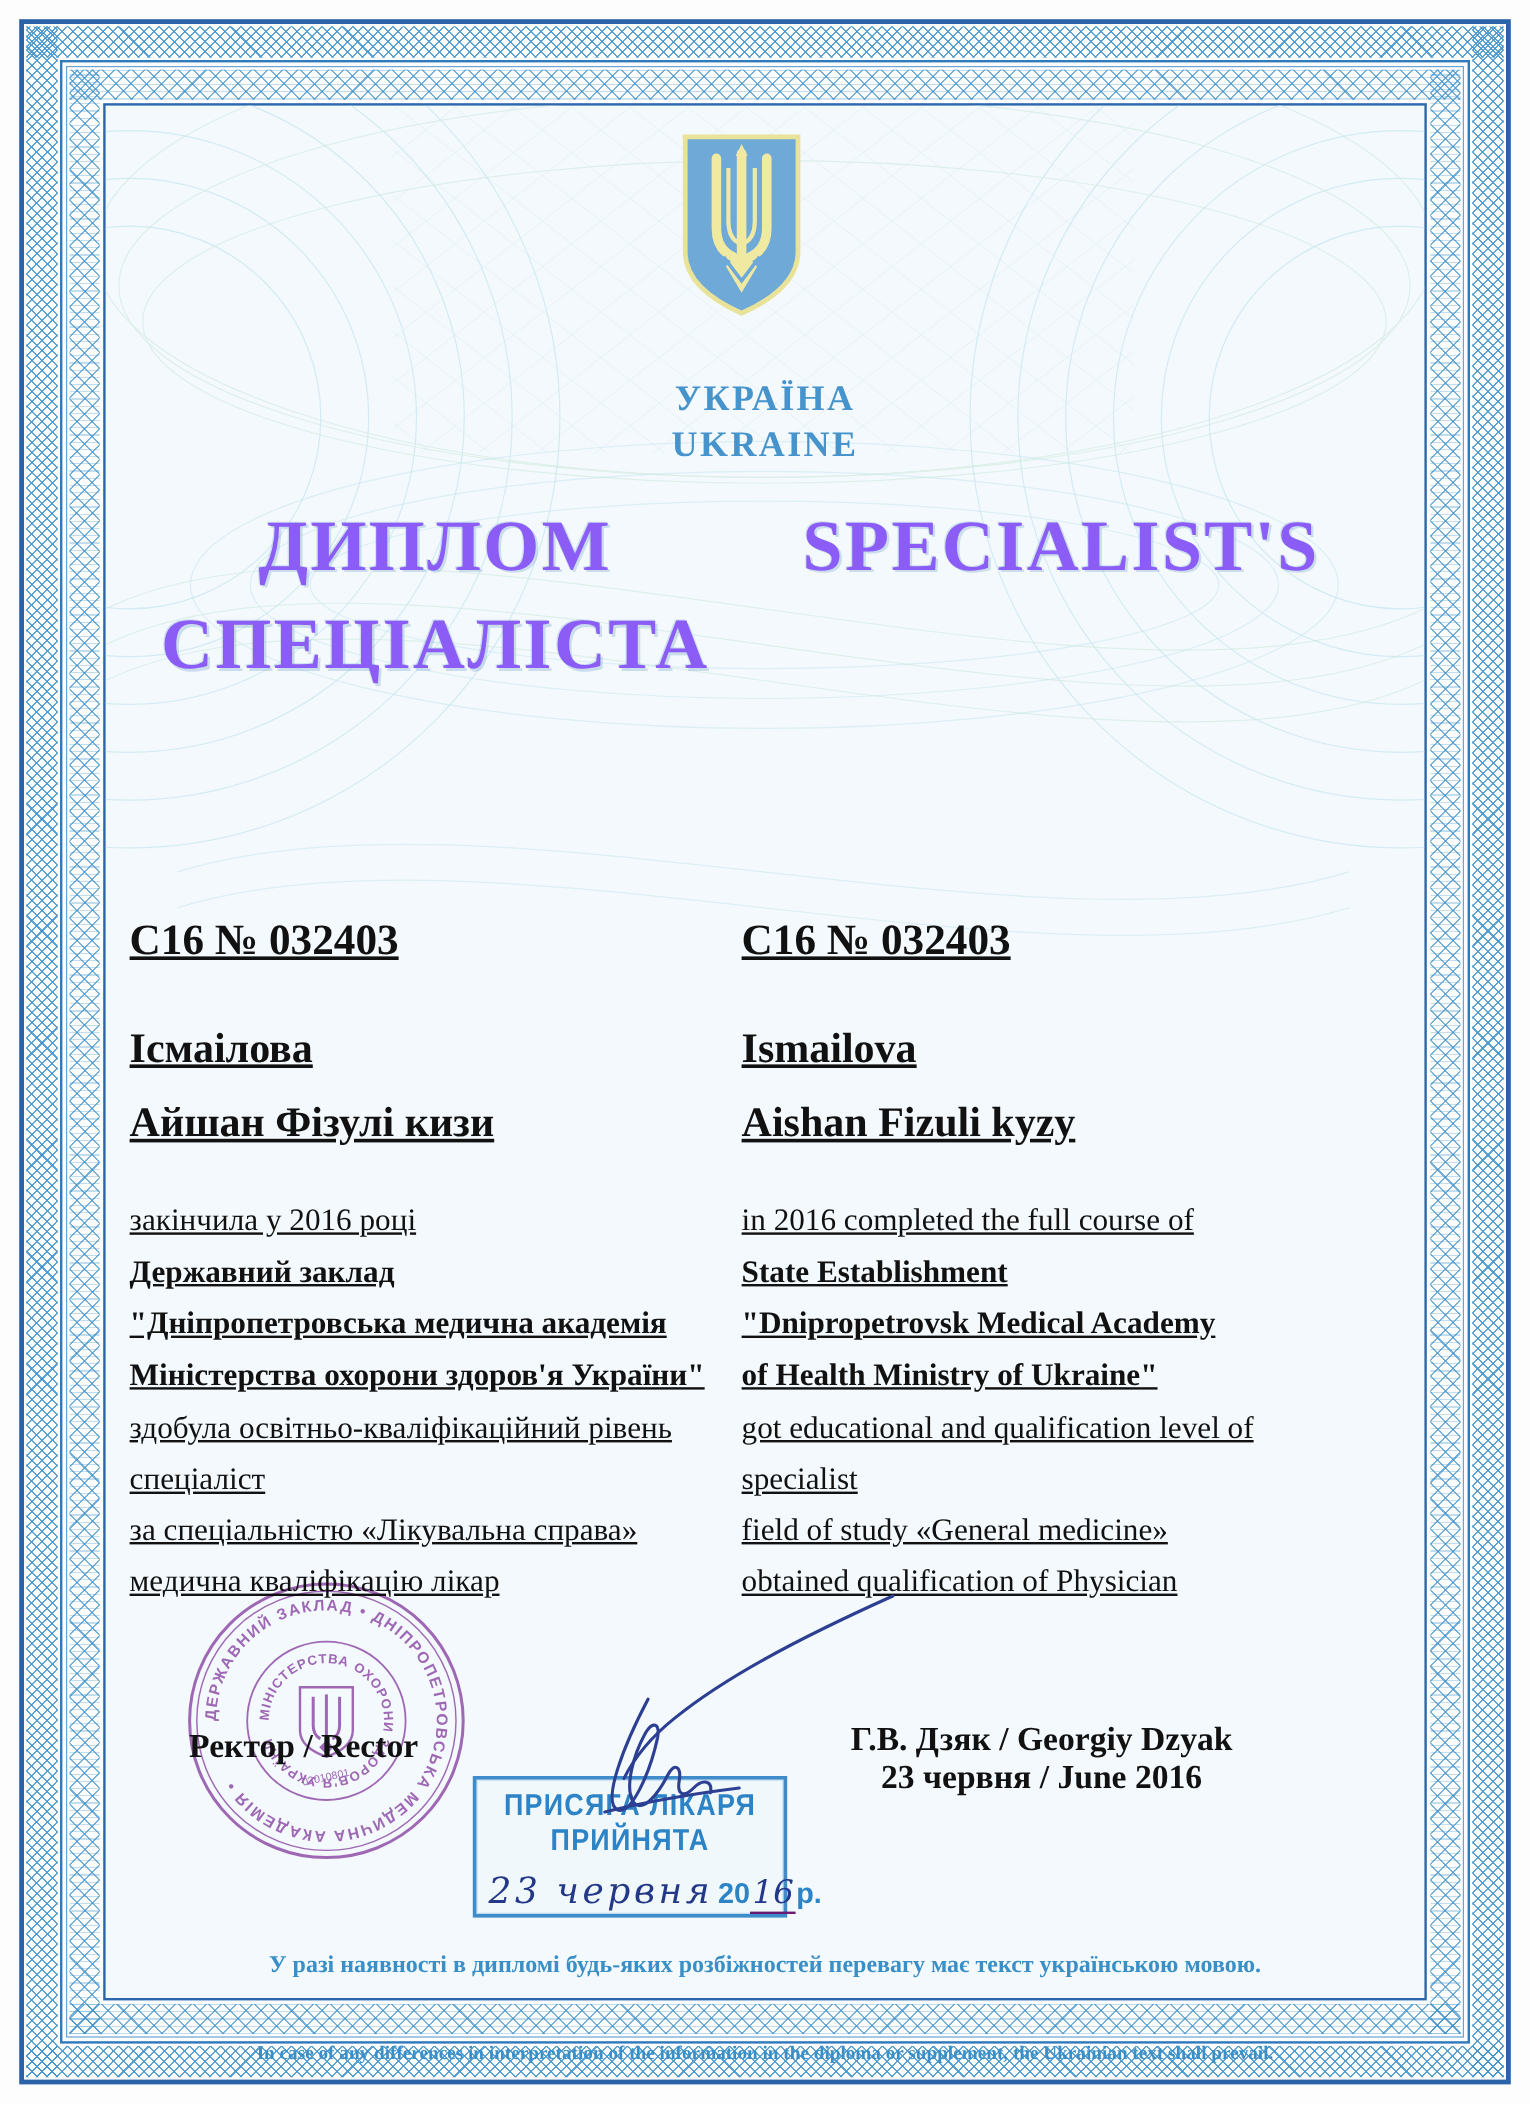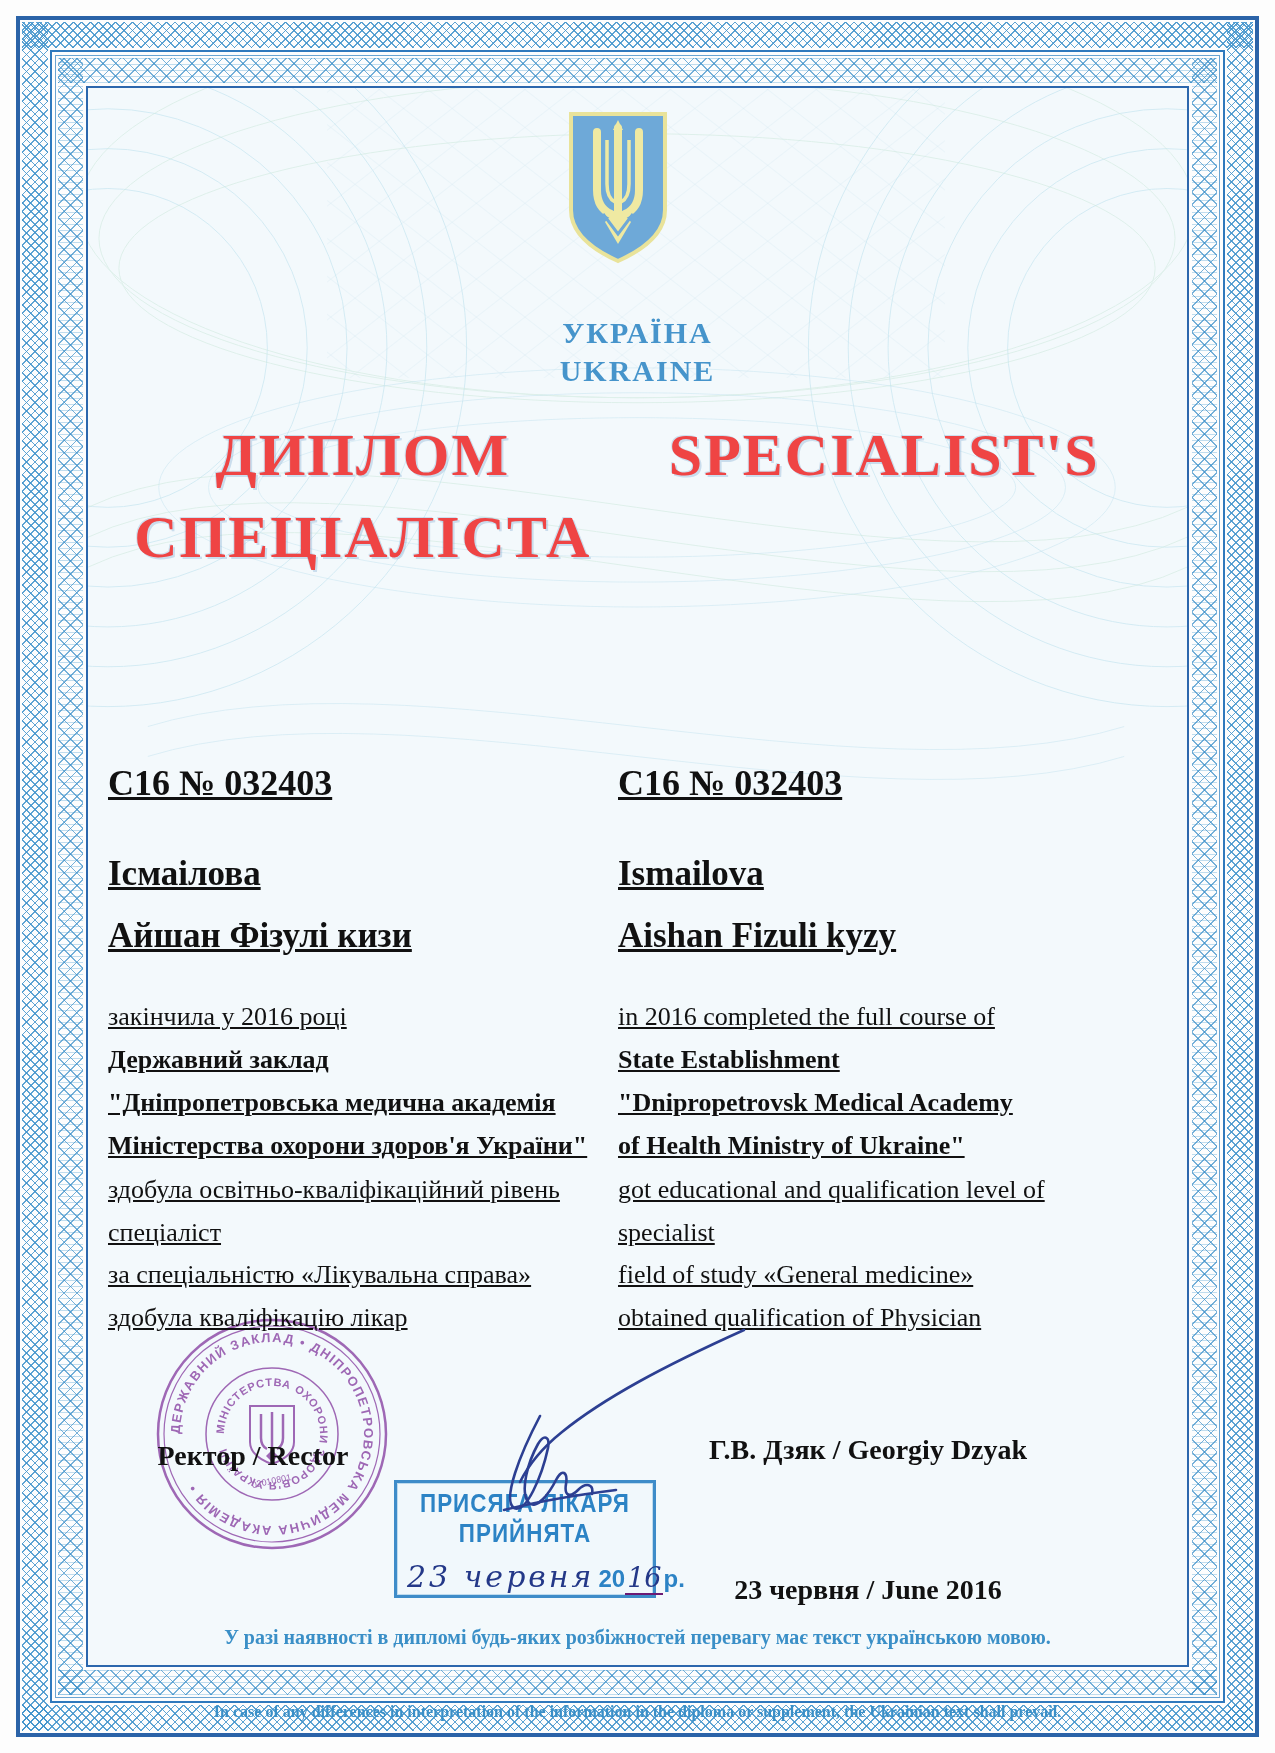--- a/index.html
+++ b/index.html
@@ -29,35 +29,35 @@
   .content{position:absolute;inset:86px;border:2px solid #2c67ad;background:#f3f9fc;}
   
   .guilloche{position:absolute;inset:0;width:100%;height:100%;pointer-events:none;}
   
   .emblem{position:absolute;left:477px;top:22px;width:106px;height:156px;}
   .country{position:absolute;left:0;right:0;top:226px;text-align:center;
     color:#4694cb;font-weight:bold;font-size:30px;line-height:38px;letter-spacing:2px;}
   
   .titles{position:absolute;top:326px;left:0;right:0;display:flex;}
   .title{width:50%;text-align:center;font-weight:bold;font-size:60px;line-height:82px;
-    letter-spacing:2px;color:#ef4444;
+    letter-spacing:2px;color:#8b5cf6;
     text-shadow:2px 2px 0 rgba(125,170,210,.35), -1px -1px 0 rgba(90,150,200,.25);}
   .title.en{transform:translateX(-28px);}
   
   .cell{position:absolute;text-align:left;text-decoration:underline;}
   .cell.uk{left:20px;width:520px;}
   .cell.en{left:530px;width:500px;}
   .serial{font-size:36px;font-weight:bold;}
   .pname{font-size:35px;font-weight:bold;}
   .body-line{font-size:26px;}
   .body-line.b{font-weight:bold;}
   .sig-label{position:absolute;font-size:28px;font-weight:bold;z-index:4;}
   .rector-label{left:40px;top:1352px;width:250px;text-align:center;}
   .rector-name{left:530px;top:1346px;width:500px;text-align:center;}
-  .date-line{left:530px;top:1486px;width:500px;text-align:center;}
+  .date-line{left:530px;top:1378px;width:500px;text-align:center;}
   
   .round-stamp{position:absolute;left:62px;top:1224px;width:244px;height:244px;
     mix-blend-mode:multiply;opacity:.88;z-index:2;}
   .signature-svg{position:absolute;left:356px;top:1226px;width:330px;height:230px;z-index:5;pointer-events:none;}
   .oath-stamp{position:absolute;left:306px;top:1392px;width:256px;height:112px;
     border:3px solid rgba(44,131,198,.9);z-index:3;mix-blend-mode:multiply;
     box-shadow:inset 0 0 0 1px rgba(120,180,220,.4);background:rgba(240,248,252,.15);}
   .oath-title{margin-top:10px;text-align:center;font-family:"Liberation Sans", sans-serif;
     font-size:22px;font-weight:bold;color:#2e86c8;letter-spacing:1px;transform:scale(1.02,1.15);}
   .oath-dateline{margin-top:14px;padding:0 10px;white-space:nowrap;}
@@ -178,21 +178,21 @@
     <div class="cell uk body-line b" style="top:1000px">"Дніпропетровська медична академія</div>
     <div class="cell en body-line b" style="top:1000px">"Dnipropetrovsk Medical Academy</div>
     <div class="cell uk body-line b" style="top:1043px">Міністерства охорони здоров'я України"</div>
     <div class="cell en body-line b" style="top:1043px">of Health Ministry of Ukraine"</div>
     <div class="cell uk body-line" style="top:1087px">здобула освітньо-кваліфікаційний рівень</div>
     <div class="cell en body-line" style="top:1087px">got educational and qualification level of</div>
     <div class="cell uk body-line" style="top:1130px">спеціаліст</div>
     <div class="cell en body-line" style="top:1130px">specialist</div>
     <div class="cell uk body-line" style="top:1172px">за спеціальністю «Лікувальна справа»</div>
     <div class="cell en body-line" style="top:1172px">field of study «General medicine»</div>
-    <div class="cell uk body-line" style="top:1215px">здобула кваліфікацію лікар</div>
+    <div class="cell uk body-line" style="top:1215px">медична кваліфікацію лікар</div>
     <div class="cell en body-line" style="top:1215px">obtained qualification of Physician</div>
 
     <svg class="round-stamp" viewBox="0 0 244 244">
       <g stroke="#9a55ad" fill="none">
         <circle cx="122" cy="122" r="114" stroke-width="2.5"></circle>
         <circle cx="122" cy="122" r="108" stroke-width="1.2"></circle>
         <circle cx="122" cy="122" r="66" stroke-width="1.5"></circle>
       </g>
       <defs>
         <path id="outerArc" d="M 30,122 A 92,92 0 1 1 214,122 A 92,92 0 1 1 30,122"></path>

